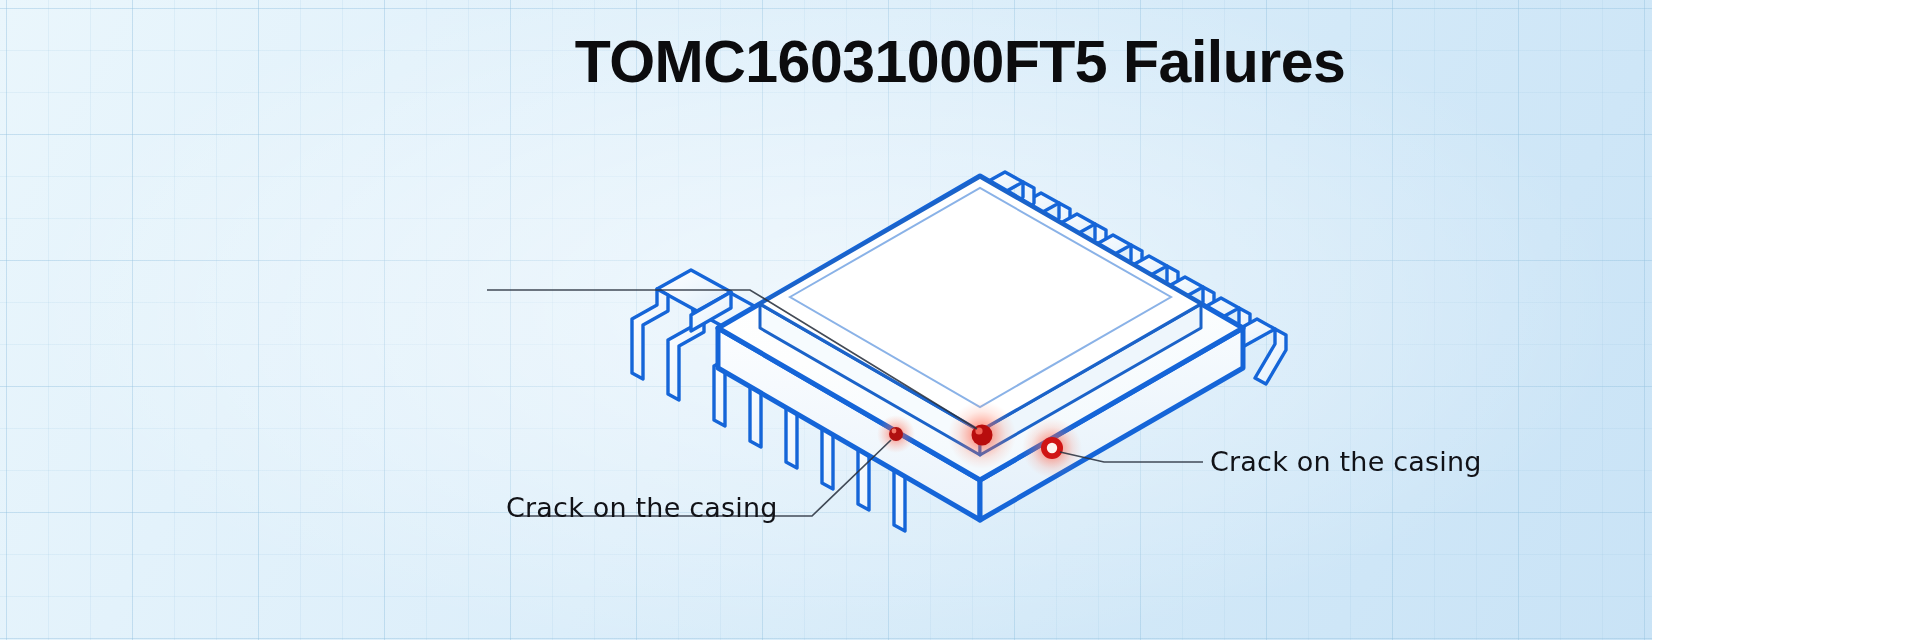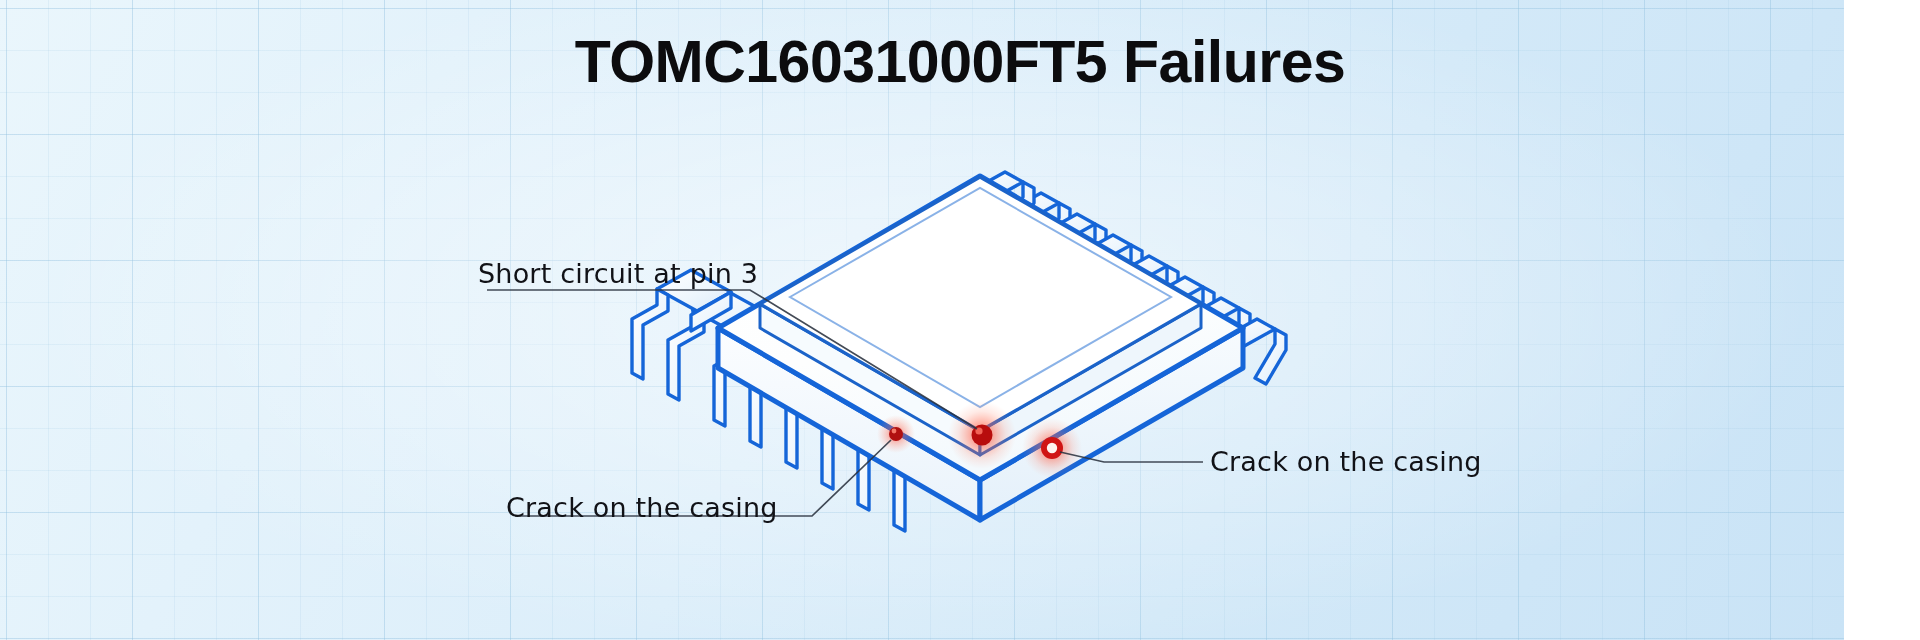--- a/index.html
+++ b/index.html
@@ -8,21 +8,21 @@
   }
   body {
     width: 1920px;
     height: 640px;
     overflow: hidden;
     font-family: "DejaVu Sans", sans-serif;
   }
 
   #stage {
     position: relative;
-    width: 1844px;
+    width: 1652px;
     height: 640px;
     overflow: hidden;
     background:
       linear-gradient(118deg,
         #eaf6fc 0%,
         #e3f2fb 22%,
         #dceefa 45%,
         #d3e9f8 68%,
         #c9e3f6 100%);
   }
@@ -259,19 +259,18 @@
       </g>
     </g>
 
     <g fill="none" stroke="#2b3340" stroke-width="1.7" opacity="0.88">
       <path d="M487,290 L750,290 L977,429"></path>
       <path d="M515,516 L812,516 L891,440"></path>
       <path d="M1203,462 L1104,462 L1060,452"></path>
     </g>
   </svg>
 
-  <div class="callout" id="label-short">Short circuit at pin 3</div>
 
   <div class="callout" id="label-crack-l">Crack on the casing</div>
 
   <div class="callout" id="label-crack-r">Crack on the casing</div>
 
 </div>
 
 </body></html>

